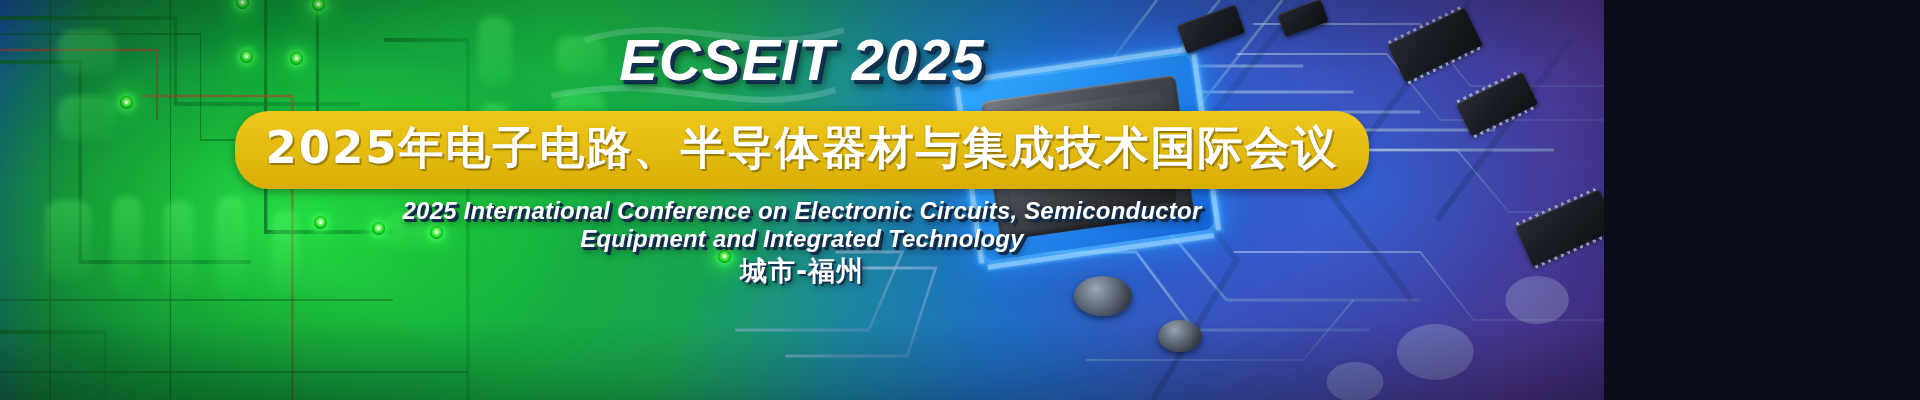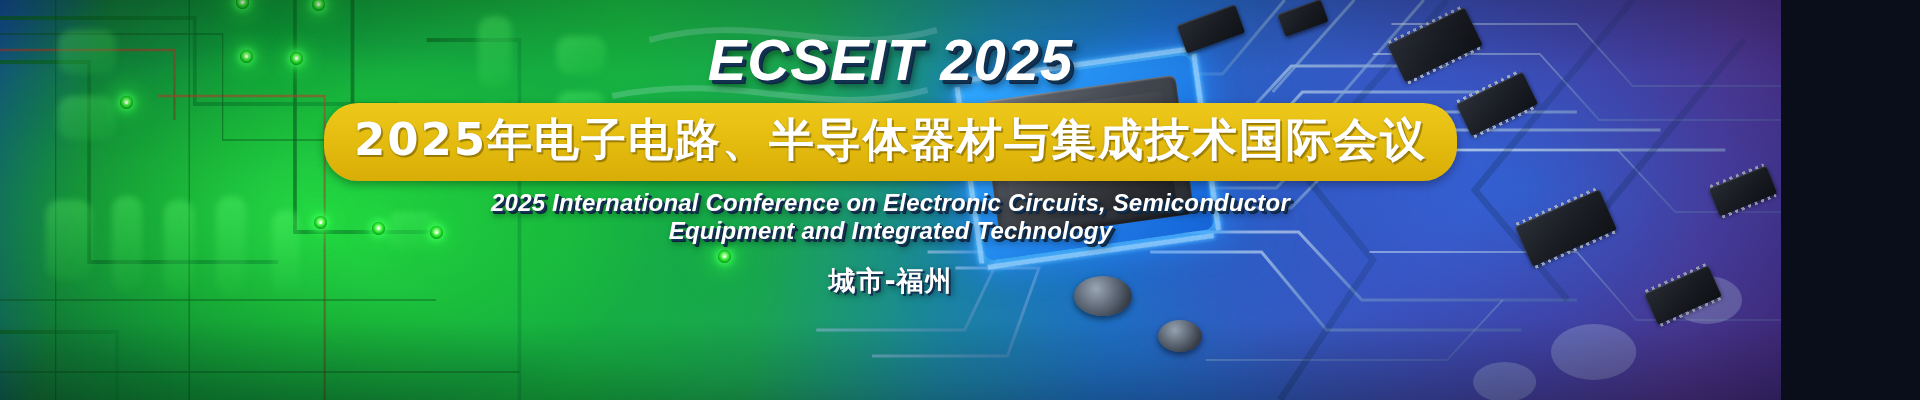--- a/index.html
+++ b/index.html
@@ -1,21 +1,21 @@
 <!DOCTYPE html>
 <html><head>
 <meta charset="utf-8">
 <title>ECSEIT 2025 Conference Banner</title>
 <style>
   * { margin:0; padding:0; box-sizing:border-box; }
   html,body { background:#0a0e1a; }
 
   .banner{
     position:relative;
-    width:1781px; height:400px;
+    width:1604px; height:400px;
     overflow:hidden;
     font-family:"Liberation Sans","DejaVu Sans",sans-serif;
     isolation:isolate;
   }
 
   
   .bg-base{
     position:absolute; inset:0;
     background:
       linear-gradient(100deg,
@@ -153,21 +153,21 @@
     letter-spacing:1px;
     color:#ffffff;
     text-shadow:
        3px 3px 0 #12304f,
        4px 4px 0 #0e2640,
        5px 6px 9px rgba(0,0,0,.55);
     white-space:nowrap;
   }
 
   .cn-banner{
-    margin-top:10px;
+    margin-top:18px;
     background:linear-gradient(180deg,#edc81a 0%,#e5bd10 45%,#d9ad07 100%);
     border-radius:34px;
     padding:7px 30px 11px;
     box-shadow:0 3px 10px rgba(0,0,0,.35);
   }
   .cn-banner .cn-text{
     font-size:45px;
     font-weight:bold;
     color:#ffffff;
     letter-spacing:2px;
@@ -187,21 +187,21 @@
     letter-spacing:.2px;
     text-shadow:
        2px 2px 0 #123152,
        3px 3px 0 #0d2339,
        3px 4px 7px rgba(0,0,0,.55);
   }
   .en-line.l1{ margin-top:8px; }
   .en-line.l2{ }
 
   .city{
-    margin-top:18px;
+    margin-top:0;
     font-size:27px;
     font-weight:bold;
     color:#ffffff;
     letter-spacing:1px;
     white-space:nowrap;
     text-shadow:
        2px 2px 0 #123152,
        3px 3px 6px rgba(0,0,0,.55);
     font-family:"DejaVu Sans","Liberation Sans",sans-serif;
   }

